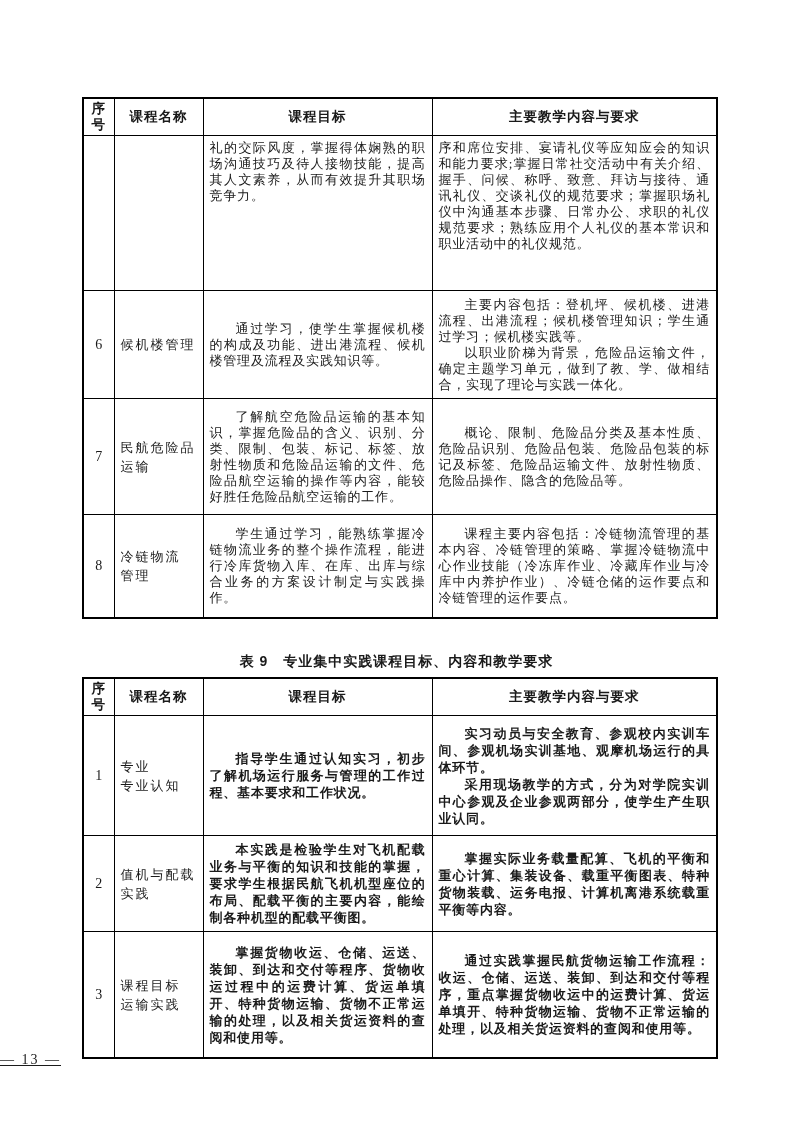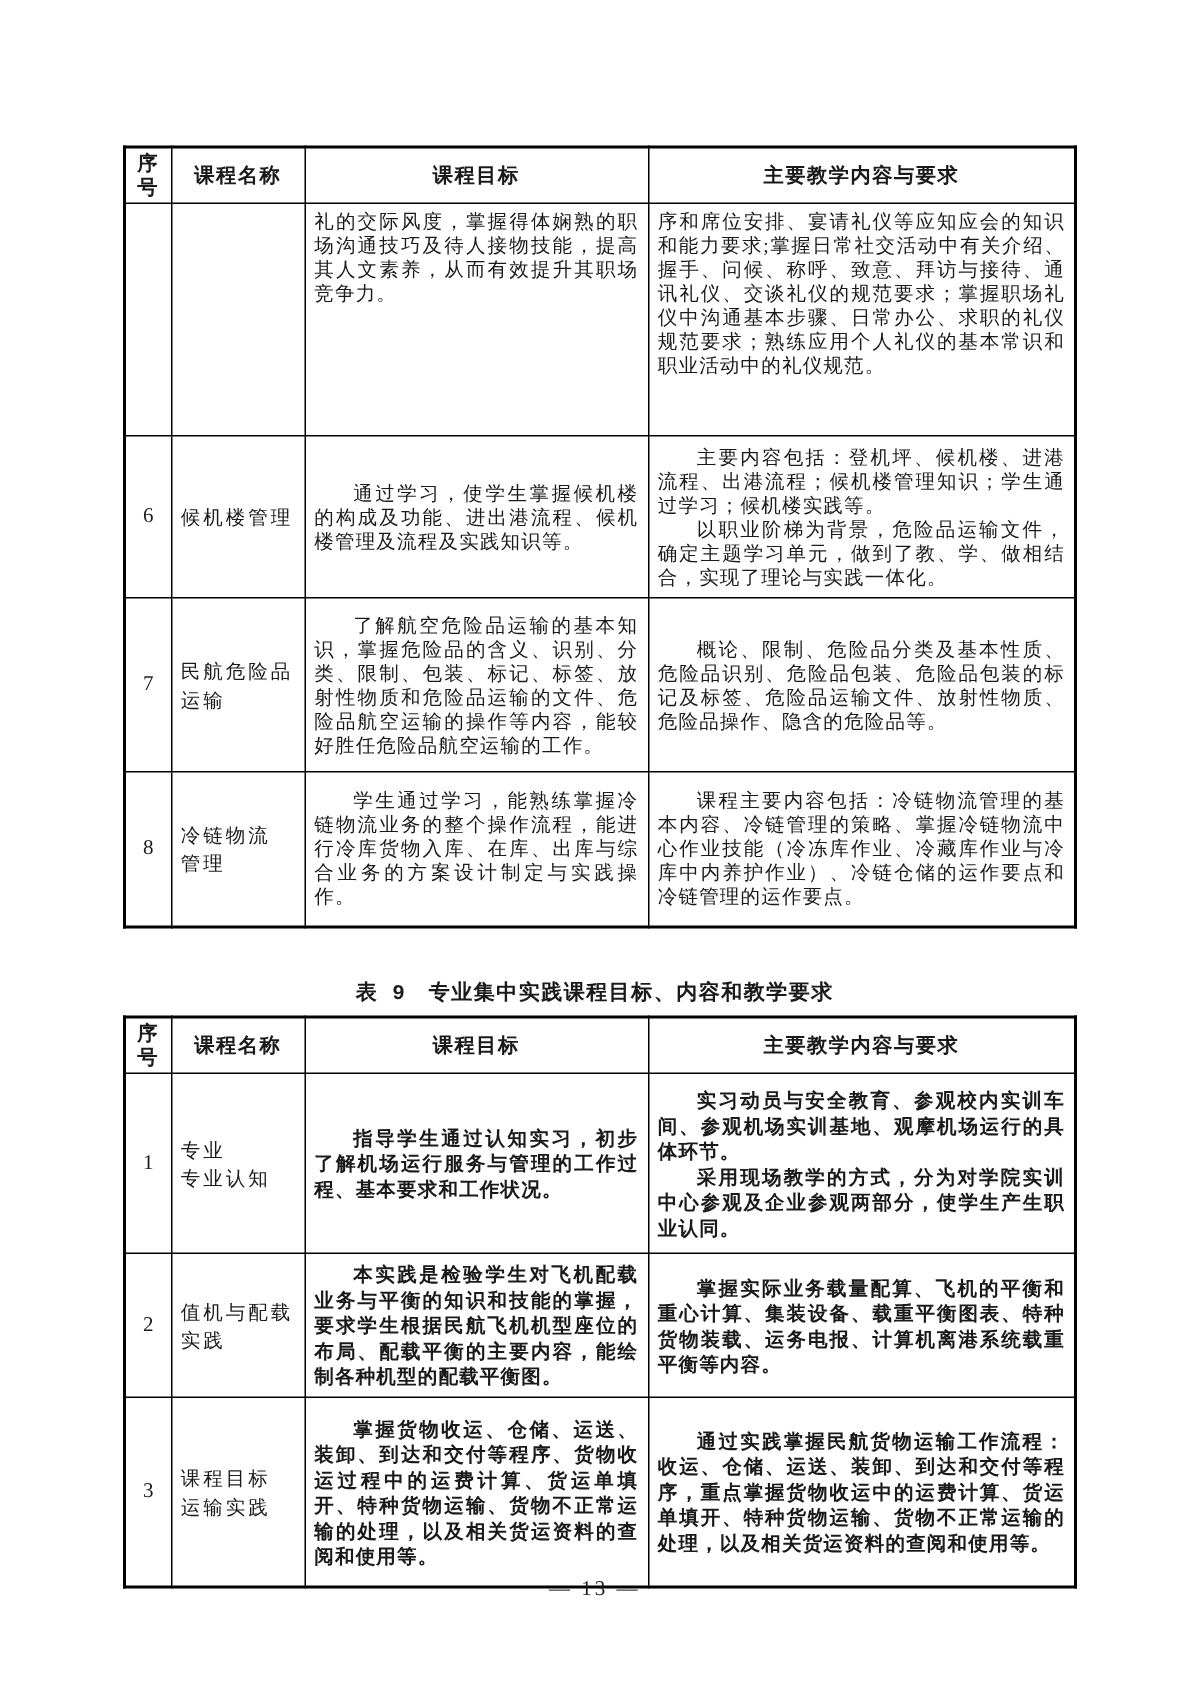--- a/index.html
+++ b/index.html
@@ -78,33 +78,34 @@
   #table-1 tr.r2 td { height: 109px; }
   #table-1 tr.r3 td { height: 96px; }
   #table-2 tr.r0 td { height: 113px; }
   #table-2 tr.r1 td { height: 89px; }
   #table-2 tr.r2 td { height: 119px; }
 
   .table-title {
     margin-top: 34px;
     margin-bottom: 6px;
     text-align: center;
-    font-family: Liberation Mono, monospace;
+    font-family: Liberation Sans, sans-serif;
     font-weight: bold;
     font-size: 14px;
     letter-spacing: 1px;
   }
   .page-footer {
     position: absolute;
     top: 1052px;
     left: 0;
     width: 100%;
-    text-align: center;
+    text-align: left;
     font-size: 14px;
     letter-spacing: 2px;
+    text-decoration: underline;
   }
 </style>
 </head>
 <body>
 
 <div class="page">
 
   <table class="course-table" id="table-1">
     <colgroup>
       <col class="col-idx">

